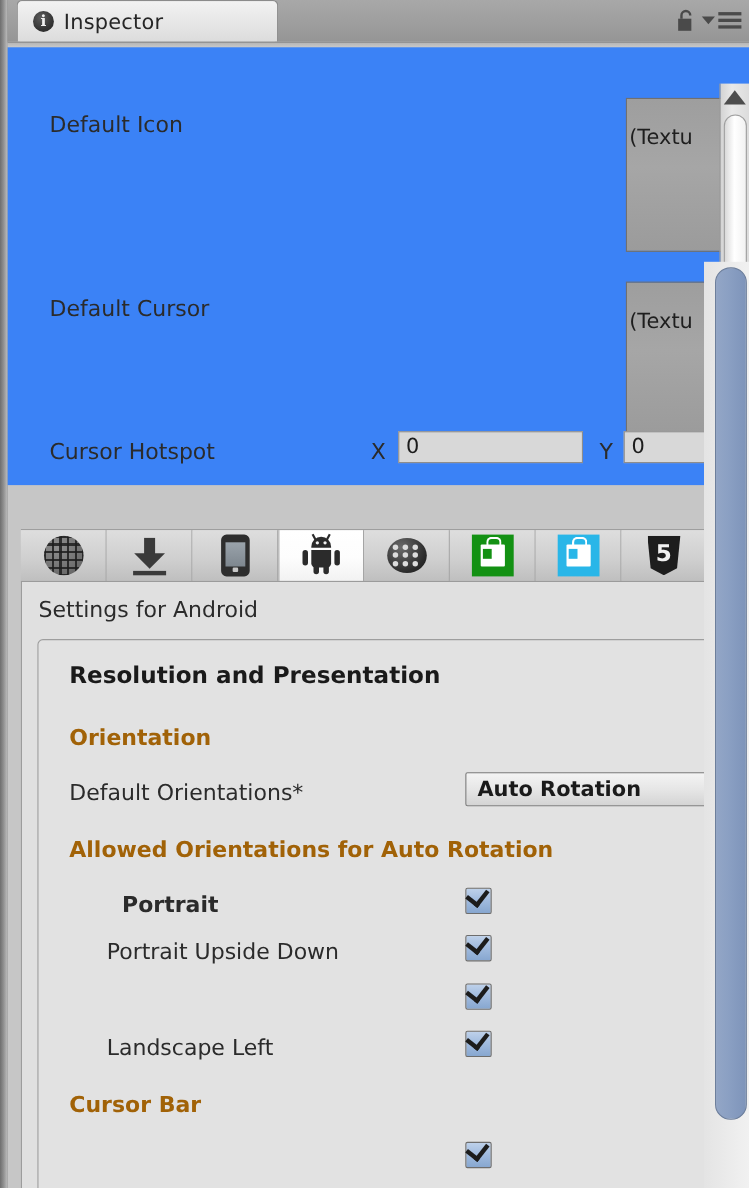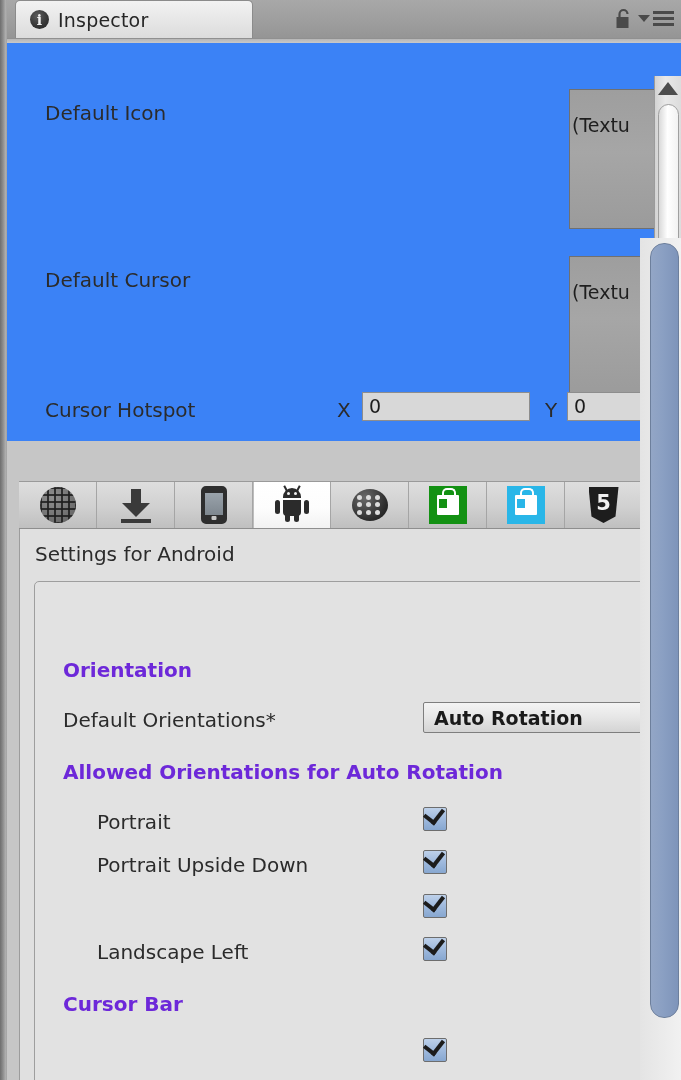--- a/index.html
+++ b/index.html
@@ -193,21 +193,21 @@
   }
   #settings-box {
     position: absolute; left: 14px; top: 52px; right: -40px; bottom: -10px;
     border: 1px solid #9e9e9e; border-radius: 5px;
     background: #e2e2e2;
   }
   .sec-header {
     position: absolute; font-size: 21px; font-weight: bold; color: #1a1a1a;
   }
   .sub-header {
-    position: absolute; font-size: 20px; font-weight: bold; color: #6d28d9;
+    position: absolute; font-size: 20px; font-weight: bold; color: #a16207;
   }
   .fld-label { position: absolute; font-size: 20px; color: #2b2b2b; }
 
   .dropdown {
     position: absolute; height: 31px;
     background: linear-gradient(to bottom, #f4f4f4 0%, #e6e6e6 50%, #d4d4d4 100%);
     border: 1px solid #7e7e7e; border-radius: 2px;
     font-size: 19px; font-weight: bold; color: #1a1a1a;
     display: flex; align-items: center; padding-left: 10px;
     overflow: hidden; white-space: nowrap;
@@ -378,29 +378,30 @@
             <span>5</span>
           </span>
       </div>
     </div>
 
     <div id="settings">
       <div id="settings-title">Settings for Android</div>
 
       <div id="settings-box">
 
+        <div class="sec-header" style="left:28px; top:20px;">Resolution and Presentation</div>
 
         <div class="sub-header" style="left:28px; top:76px;">Orientation</div>
 
         <div class="fld-label" style="left:28px; top:126px;">Default Orientations*</div>
         <div class="dropdown" style="left:388px; top:120px; width:270px;">Auto Rotation</div>
 
         <div class="sub-header" style="left:28px; top:178px;">Allowed Orientations for Auto Rotation</div>
 
-        <div class="fld-label" style="left:62px; top:228px;">Portrait</div>
+        <div class="fld-label" style="left:76px; top:228px;font-weight:bold;">Portrait</div>
         <div class="checkbox" style="left:388px; top:225px;">
             <i class="tick"></i>
           </div>
 
         <div class="fld-label" style="left:62px; top:271px;">Portrait Upside Down</div>
         <div class="checkbox" style="left:388px; top:268px;">
             <i class="tick"></i>
           </div>
 
         <div class="checkbox" style="left:388px; top:312px;">

